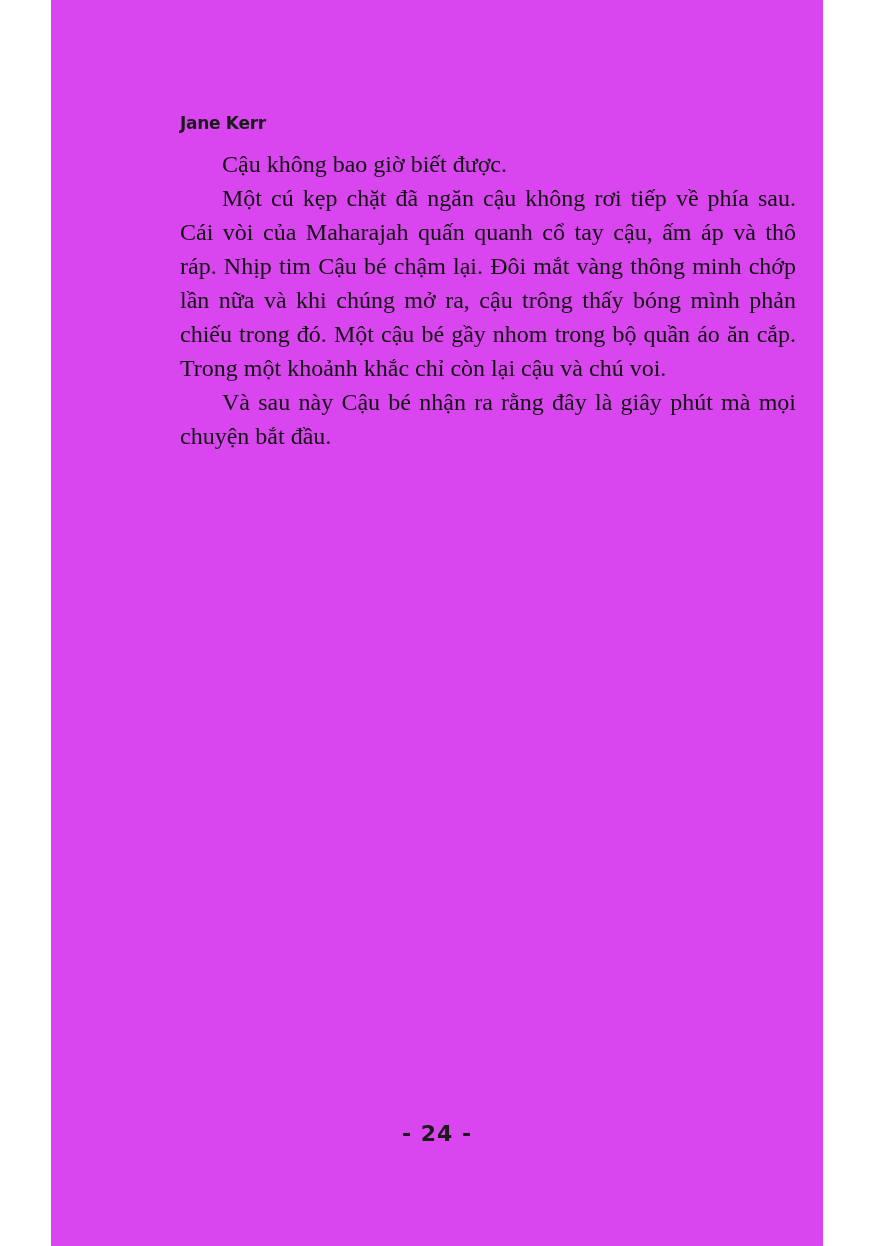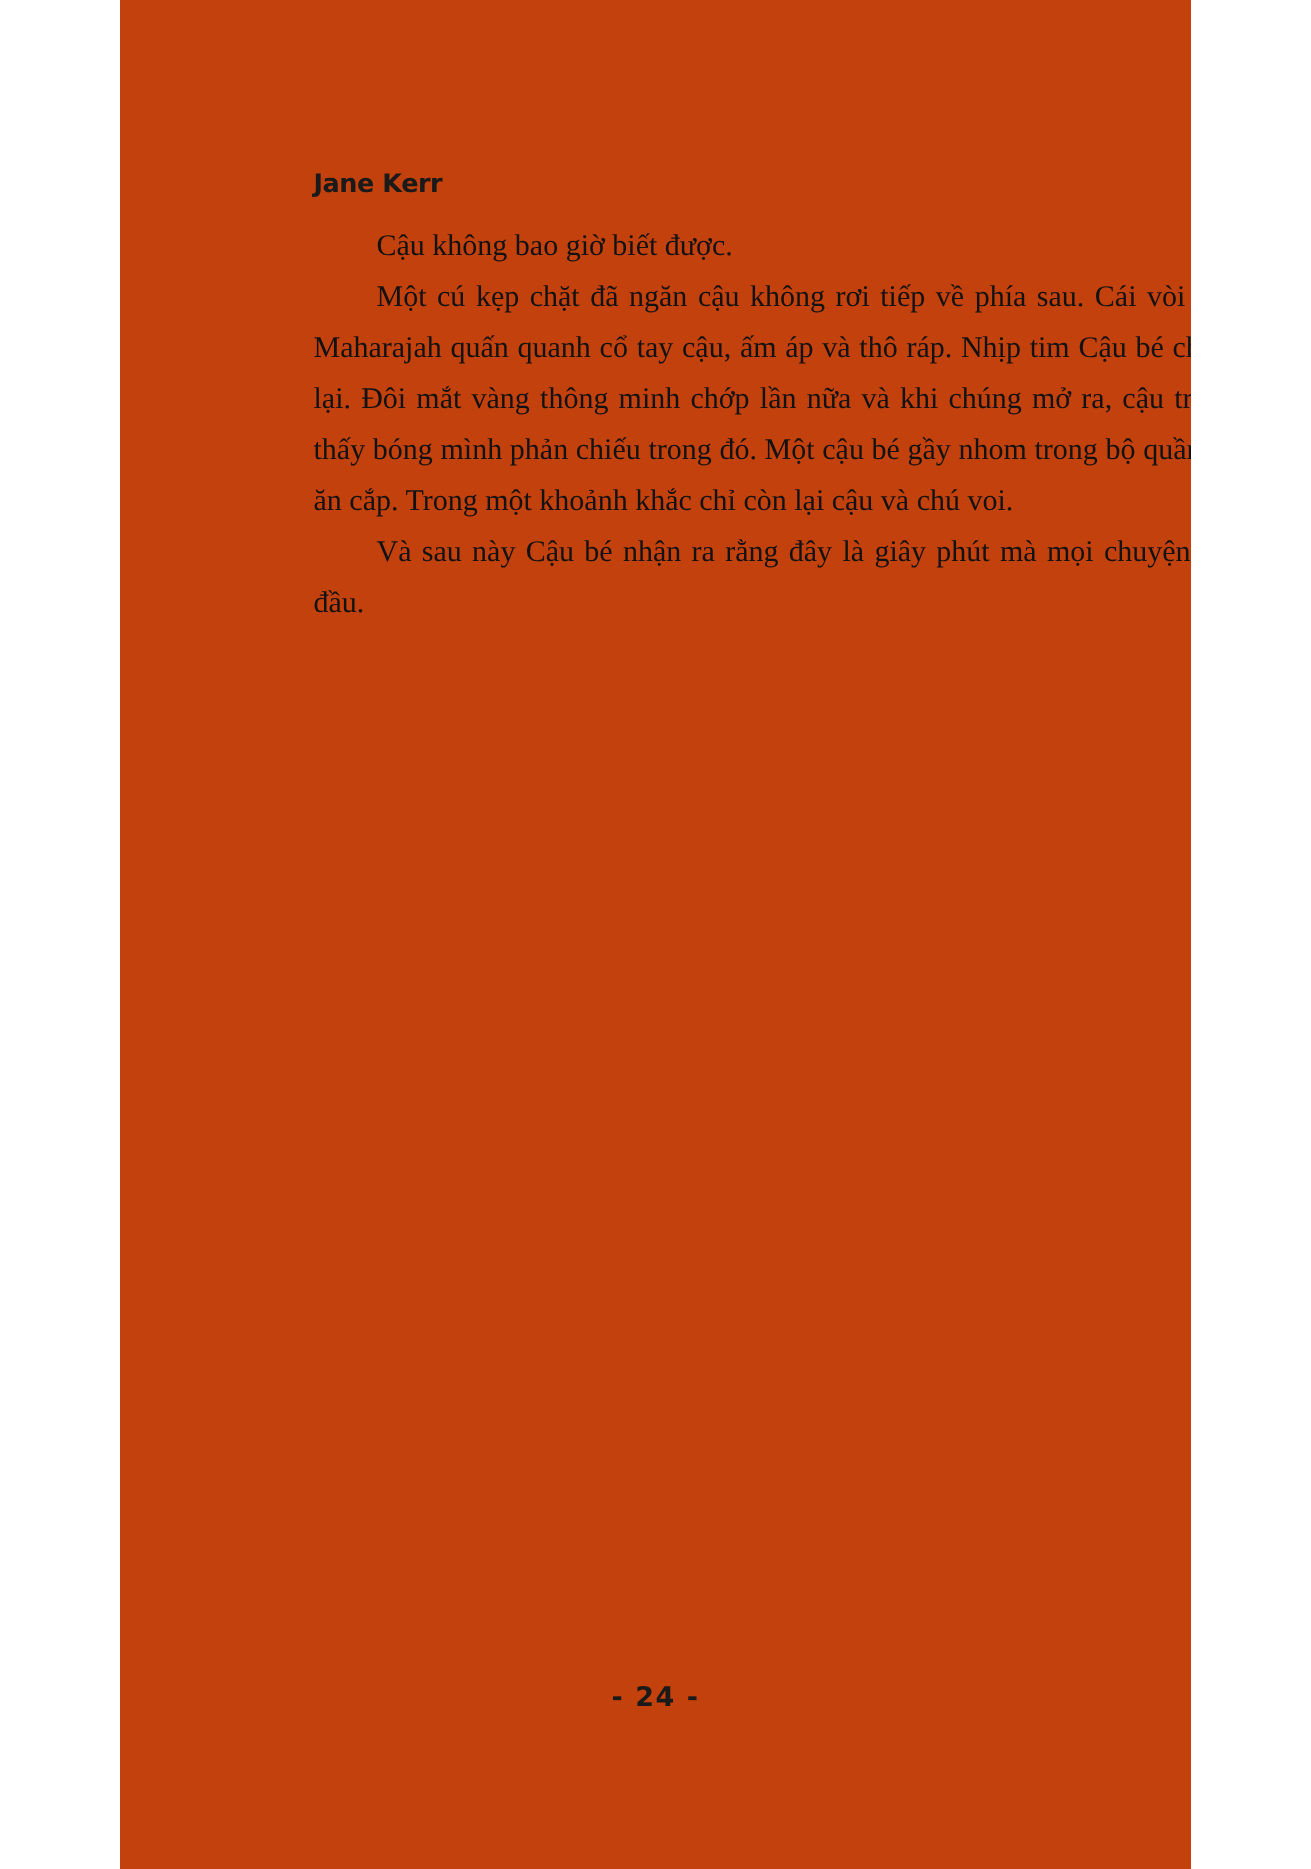--- a/index.html
+++ b/index.html
@@ -2,23 +2,23 @@
 <html><head>
 <meta charset="utf-8">
 <style>
   html, body {
     margin: 0;
     padding: 0;
     background: #ffffff;
   }
   .page {
     position: relative;
-    width: 714px;
+    width: 772px;
     height: 1246px;
-    background: #c2410c;
+    background: #d946ef;
     margin: 0 auto;
     overflow: hidden;
     font-family: "Liberation Serif", "DejaVu Serif", serif;
     color: #111111;
   }
   .content {
     position: absolute;
     left: 129px;
     top: 114px;
     width: 616px;
@@ -26,39 +26,39 @@
   .running-head {
     font-family: "DejaVu Sans", sans-serif;
     font-weight: bold;
     font-size: 17px;
     letter-spacing: -0.3px;
     color: #1a1a1a;
     margin: 0 0 14px 0;
     line-height: 1.1;
   }
   .body-text {
-    font-size: 20px;
+    font-size: 24px;
     line-height: 34px;
     text-align: justify;
     text-justify: inter-word;
     color: #121212;
   }
   .body-text p {
     margin: 0;
     text-indent: 42px;
   }
   .folio {
     position: absolute;
     left: 0;
     right: 0;
     top: 1121px;
     text-align: center;
     font-family: "DejaVu Sans", sans-serif;
     font-weight: bold;
-    font-size: 18px;
+    font-size: 22px;
     letter-spacing: 1px;
     color: #1a1a1a;
   }
 </style>
 </head>
 <body>
 
 <div class="page">
 
   <div class="content">

